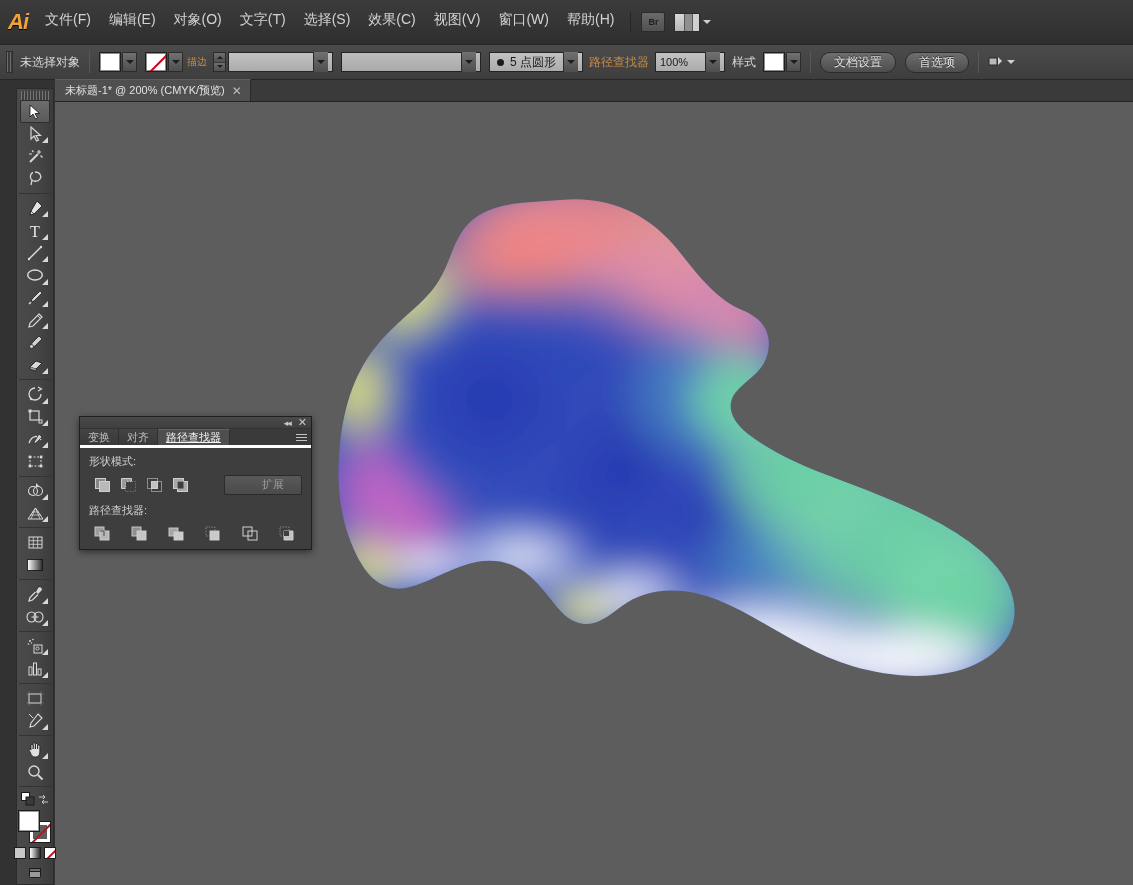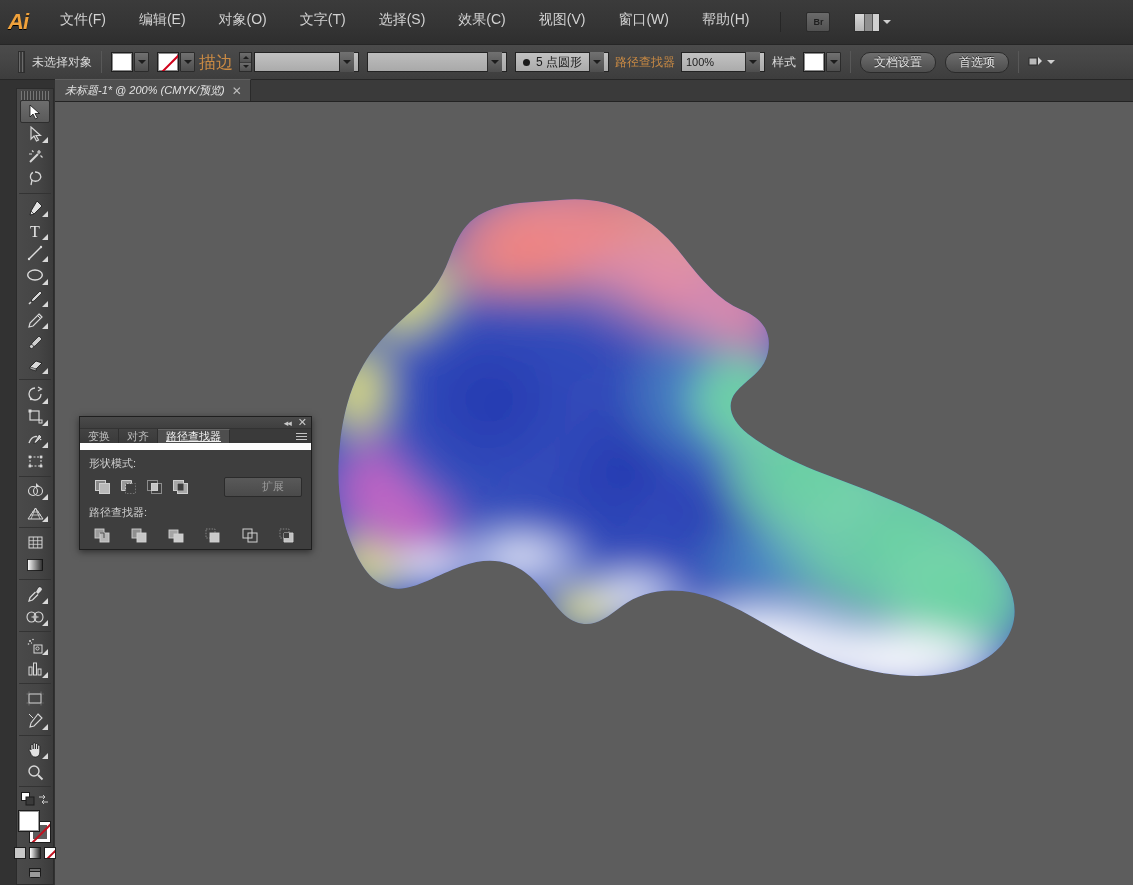--- a/index.html
+++ b/index.html
@@ -11,21 +11,20 @@
     -webkit-font-smoothing: antialiased;
   }
   #app { position: relative; width: 1133px; height: 885px; }
 
   
   .menubar {
     position: absolute; left: 0; top: 0; width: 1133px; height: 45px;
     background: linear-gradient(#3b3b3b 0%, #353535 55%, #2e2e2e 100%);
     display: flex; align-items: center;
     border-bottom: 1px solid #262626;
-    gap: 15px;
   }
   .ai-logo {
     width: 36px; height: 45px; display: flex; align-items: center; justify-content: center;
     color: #f0a23c; font-size: 22px; font-weight: bold; font-style: italic;
     letter-spacing: -1px; text-shadow: 0 1px 0 #000;
   }
   .menu-item {
     padding: 0 9px; height: 51px; line-height: 45px;
     font-size: 14px; color: #d2d2d2; white-space: nowrap;
   }
@@ -54,21 +53,21 @@
   .ws-box i:nth-child(2) { width: 8px; background:#8f8f8f; }
   .ws-box i:nth-child(3) { flex:1; background:#d0d0d0; border-right:none;}
   .caret { width: 0; height: 0; border-left: 4px solid transparent;
            border-right: 4px solid transparent; border-top: 4px solid #cfcfcf; }
 
   
   .optionsbar {
     position: absolute; left: 0; top: 45px; width: 1133px; height: 35px;
     background: linear-gradient(#4b4b4b 0%, #454545 50%, #3d3d3d 100%);
     border-bottom: 1px solid #262626;
-    display: flex; align-items: center; padding-left: 18px;
+    display: flex; align-items: center; padding-left: 6px;
   }
   .grip { width: 7px; height: 22px; margin-right: 7px;
     background: repeating-linear-gradient(90deg,#6b6b6b 0 1px,#3a3a3a 1px 3px);
     border: 1px solid #2e2e2e; }
   .ob-label { font-size: 12px; color: #d9d9d9; white-space: nowrap; }
   .ob-sep { width:1px; height:22px; background:#383838; border-right:1px solid #585858; margin:0 9px; }
   .swatch {
     width: 22px; height: 20px; border: 1px solid #1f1f1f;
     background: #fff; box-shadow: inset 0 0 0 1px #8c8c8c;
   }
@@ -79,21 +78,21 @@
     content:''; position:absolute; left:-4px; top:50%; width:34px; height:2px;
     background:#d0021b; transform: rotate(-45deg); transform-origin:center;
   }
   .dd-arrow {
     width: 15px; height: 20px; margin-left: 1px;
     background: linear-gradient(#717171,#4e4e4e);
     border: 1px solid #2b2b2b; border-radius: 1px;
     display:flex; align-items:center; justify-content:center;
   }
   .dd-arrow .caret { border-top-color:#1d1d1d; }
-  .stroke-label { font-size: 17px; color: #c98a44; margin: 0 6px 0 4px; }
+  .stroke-label { font-size: 10px; color: #c98a44; margin: 0 6px 0 4px; }
   .stepper { width: 13px; height: 20px; display:flex; flex-direction:column;
     border:1px solid #2b2b2b; }
   .stepper i { flex:1; background: linear-gradient(#6e6e6e,#505050);
     display:flex; align-items:center; justify-content:center; }
   .stepper i:first-child { border-bottom:1px solid #3a3a3a; }
   .up-t { width:0;height:0;border-left:3px solid transparent;border-right:3px solid transparent;border-bottom:3px solid #1d1d1d;}
   .dn-t { width:0;height:0;border-left:3px solid transparent;border-right:3px solid transparent;border-top:3px solid #1d1d1d;}
   .combo {
     height: 20px; background: linear-gradient(#c2c2c2,#ababab);
     border: 1px solid #232323; display:flex; align-items:center;
@@ -112,21 +111,21 @@
     height: 21px; padding: 0 13px; display:flex; align-items:center; justify-content:center;
     background: linear-gradient(#6e6e6e,#4d4d4d); border:1px solid #2b2b2b;
     border-radius:10px; font-size:12px; color:#e4e4e4;
     text-shadow: 0 -1px 0 #2a2a2a;
   }
 
   
   .tabbar {
     position: absolute; left: 55px; top: 80px; width: 1078px; height: 22px;
     background: #3a3a3a; border-bottom: 1px solid #232323;
-    display: flex; align-items: flex-end; font-style: italic;
+    display: flex; align-items: flex-end;
   }
   .doctab {
     height: 22px; display:flex; align-items:center; gap:7px;
     padding: 0 8px 0 10px; background: #4f4f4f;
     border-right:1px solid #2a2a2a; border-top:1px solid #5e5e5e;
     font-size: 11px; color: #e2e2e2;
   }
   .tab-close { font-size: 12px; color: #bdbdbd; line-height: 1; }
 
   
@@ -195,21 +194,21 @@
   }
   .panel-titlebar {
     height: 15px; background: linear-gradient(#4a4a4a,#3f3f3f);
     display:flex; align-items:center; justify-content:flex-end;
     padding-right: 4px; gap: 7px; border-bottom:1px solid #333;
   }
   .pt-collapse { font-size: 9px; color:#c9c9c9; letter-spacing:-1px; }
   .pt-close { font-size: 11px; color:#c9c9c9; line-height:1; }
   .panel-tabs {
     height: 21px; display:flex; align-items:stretch; background:#3a3a3a;
-    border-bottom: 7px solid #ffffff; position:relative;
+    border-bottom: 3px solid #ffffff; position:relative;
   }
   .ptab {
     padding: 0 8px; display:flex; align-items:center;
     font-size: 11px; color: #bdbdbd;
     border-right: 1px solid #2f2f2f;
     background: linear-gradient(#434343,#3a3a3a);
   }
   .ptab.active {
     background: #4e4e4e; color: #f2f2f2;
     border-top: 1px solid #636363;
@@ -311,21 +310,21 @@
     <div style="width:8px"></div>
     <div class="combo" style="width:94px">
       <span class="brush-dot"></span>
       <span style="font-size:12px">5 点圆形</span>
       <div class="combo-arrow">
           <div class="caret"></div>
         </div>
     </div>
 
     <div class="opacity-label">路径查找器</div>
-    <div class="combo" style="width:84px">
+    <div class="combo" style="width:70px">
       <span>100%</span>
       <div class="combo-arrow">
           <div class="caret"></div>
         </div>
     </div>
 
     <div class="ob-label" style="margin:0 7px">样式</div>
     <div style="display:flex;align-items:center">
       <div class="swatch"></div>
       <div class="dd-arrow">

